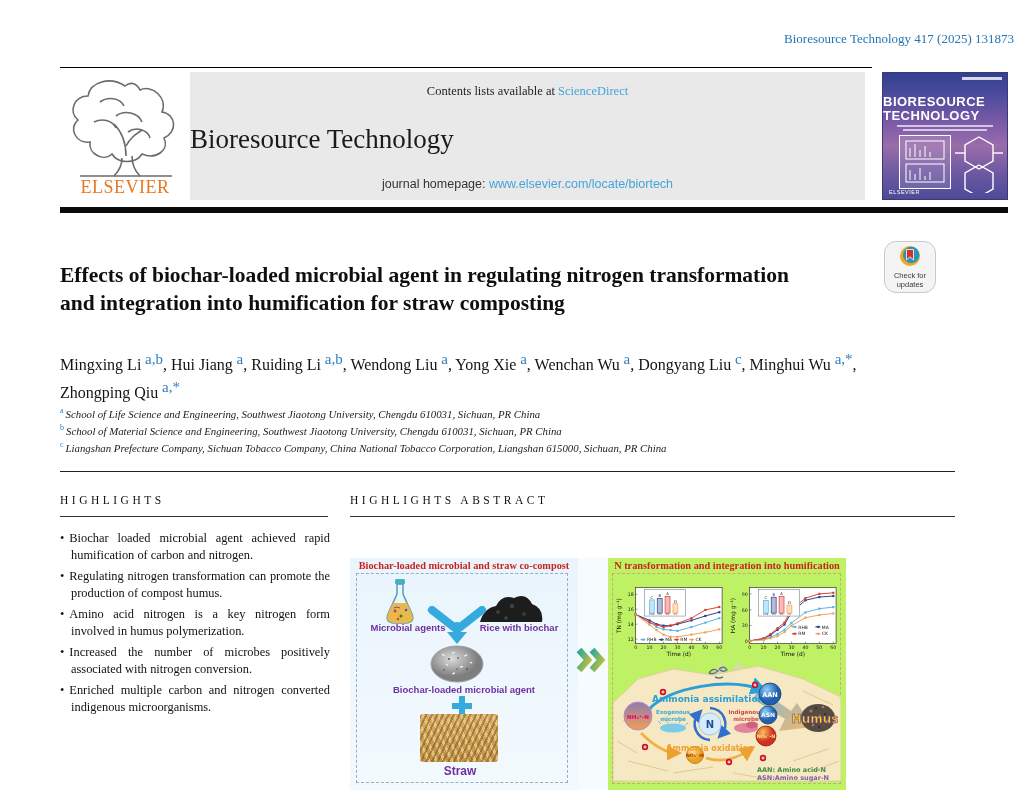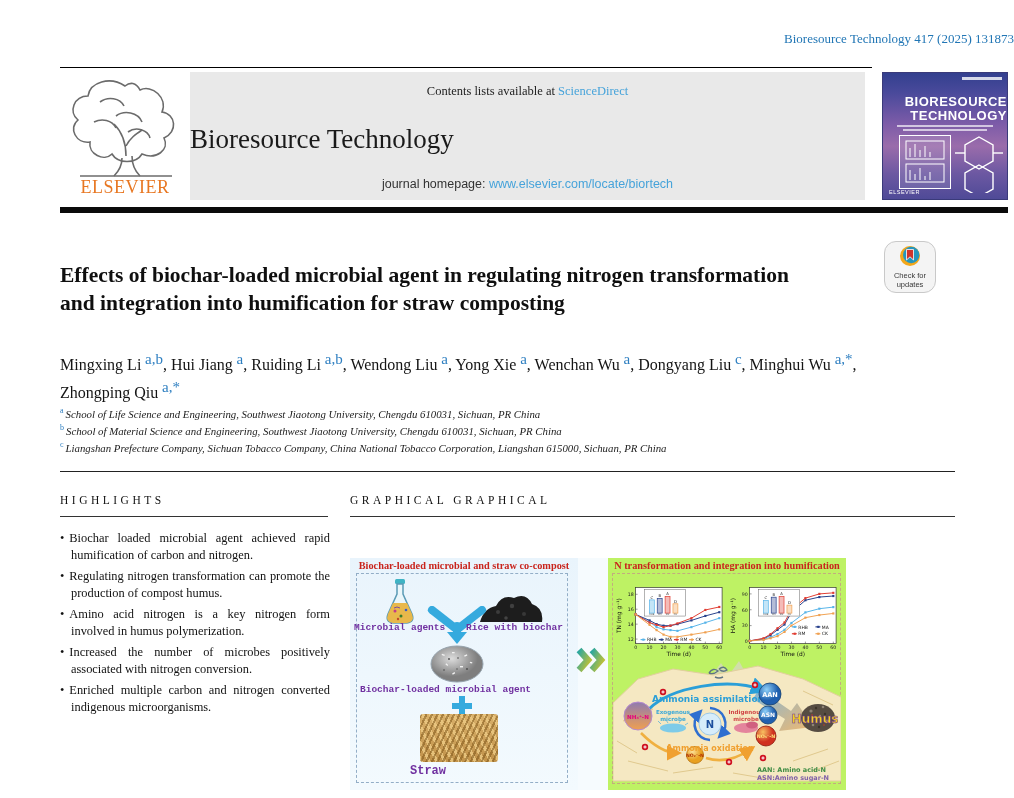--- a/index.html
+++ b/index.html
@@ -17,21 +17,21 @@
   .elsevier-word{position:absolute;bottom:2px;left:0;width:100%;text-align:center;font-size:18px;letter-spacing:.5px;color:#e87722;font-family:"Liberation Serif",serif}
   .gray-band{top:72px;left:190px;width:675px;height:128px;background:#e9e9e9}
   .contents-line{position:absolute;top:12px;width:100%;text-align:center;font-size:12.5px;color:#222}
   .link-blue{color:#46a3da;text-decoration:none;cursor:pointer}
   .journal-name{position:absolute;top:52px;width:100%;text-align:left;font-size:27px;color:#1a1a1a}
   .homepage-line{position:absolute;bottom:9px;width:100%;text-align:center;font-size:12.5px;font-family:"Liberation Sans",sans-serif;color:#333}
 
   
   .cover{top:72px;left:882px;width:126px;height:128px;background:linear-gradient(180deg,#33408f 0%,#4a4a9b 16%,#7c5ba8 40%,#9a6cab 58%,#6c58a2 80%,#4f4a97 100%);overflow:hidden;border:1px solid #3a3a7a}
   .cover-issn{position:absolute;top:4px;right:5px;width:40px;height:3px;background:rgba(255,255,255,.8)}
-  .cover-title{position:absolute;top:22px;width:100%;text-align:right;color:#fff;font-family:"Liberation Sans",sans-serif;font-weight:bold;font-size:13px;line-height:1.1;letter-spacing:.5px}
+  .cover-title{position:absolute;top:22px;width:100%;text-align:left;color:#fff;font-family:"Liberation Sans",sans-serif;font-weight:bold;font-size:13px;line-height:1.1;letter-spacing:.5px}
   .cover-sub{position:absolute;left:14px;right:14px;height:2px;background:rgba(255,255,255,.65)}
   .cover-box{position:absolute;top:62px;left:16px;width:52px;height:54px;border:1px solid #fff;background:rgba(255,255,255,.12)}
   .cover-pub{position:absolute;bottom:4px;left:6px;color:#fff;font-family:"Liberation Sans",sans-serif;font-size:5.5px;letter-spacing:.5px}
   .rule-black{top:207px;left:60px;width:948px;height:6px;background:#0a0a0a}
 
   
   .badge{top:241px;left:884px;width:52px;height:52px;background:#f4f4f4;border:1px solid #c9c9c9;border-radius:12px;text-align:center;cursor:pointer}
   .badge-text{font-family:"Liberation Sans",sans-serif;font-size:7.5px;color:#3a3a3a;line-height:1.15;margin-top:1px}
 
   
@@ -52,21 +52,21 @@
   .hl-list li{font-size:12.4px;line-height:1.37;text-align:justify;padding-left:11px;text-indent:-11px;margin-bottom:4px}
   .hl-list li::before{content:"\2022";margin-right:5px}
 
   
   .ga{top:558px;left:350px;width:496px;height:232px;background:#f6fbfe}
   .ga-left{position:absolute;left:0;top:0;width:228px;height:232px;background:linear-gradient(180deg,#e9f4fc,#f3fafe)}
   .ga-right{position:absolute;left:258px;top:0;width:238px;height:232px;background:#bef264}
   .ga-title{position:absolute;top:2px;width:100%;text-align:center;font-weight:bold;font-size:10.3px;color:#c9241c;font-family:"Liberation Serif",serif}
   .dash-left{position:absolute;left:6px;top:15px;width:212px;height:210px;border:1.5px dashed #93aec7}
   .dash-right{position:absolute;left:4px;top:15px;width:229px;height:211px;border:1.5px dashed #c3ab7f}
-  .ga-label{position:absolute;font-family:Liberation Mono, monospace;font-weight:bold;color:#7030a0;text-align:left}
+  .ga-label{position:absolute;font-family:Liberation Sans, sans-serif;font-weight:bold;color:#7030a0;text-align:center}
   .chev{position:absolute;left:226px;top:88px}
   .straw-img{position:absolute;left:70px;top:156px;width:78px;height:48px;border-radius:3px;
      background:
        repeating-linear-gradient(115deg, rgba(120,80,20,.5) 0 2px, rgba(0,0,0,0) 2px 5px),
        repeating-linear-gradient(65deg, rgba(235,200,130,.85) 0 3px, rgba(0,0,0,0) 3px 7px),
        linear-gradient(#d9b06a,#c1924a)}
   .chart-svg{position:absolute;top:19px}
   svg text{font-family:"DejaVu Sans",sans-serif}
   .tick{font-size:4.8px;fill:#222}
   .axlabel{font-size:6px;fill:#111}
@@ -170,21 +170,21 @@
   <div class="abs col-head hl-head">HIGHLIGHTS</div>
   <div class="abs rule rule-hl"></div>
   <ul class="abs hl-list">
       <li>Biochar loaded microbial agent achieved rapid humification of carbon and nitrogen.</li>
       <li>Regulating nitrogen transformation can promote the production of compost humus.</li>
       <li>Amino acid nitrogen is a key nitrogen form involved in humus polymerization.</li>
       <li>Increased the number of microbes positively associated with nitrogen conversion.</li>
       <li>Enriched multiple carbon and nitrogen converted indigenous microorganisms.</li>
     </ul>
 
-  <div class="abs col-head ga-head">GRAPHICAL GRAPHICAL</div>
+  <div class="abs col-head ga-head">HIGHLIGHTS ABSTRACT</div>
   <div class="abs rule rule-ga"></div>
 
   <div class="abs ga">
 
     <div class="ga-left">
       <div class="ga-title">Biochar-loaded microbial and straw co-compost</div>
       <div class="dash-left"></div>
 
       <svg class="abs" style="left:28px;top:20px" width="44" height="48" viewBox="0 0 44 48">
         <rect x="17" y="1" width="10" height="5" rx="1.5" fill="#3fb4c4"></rect>

